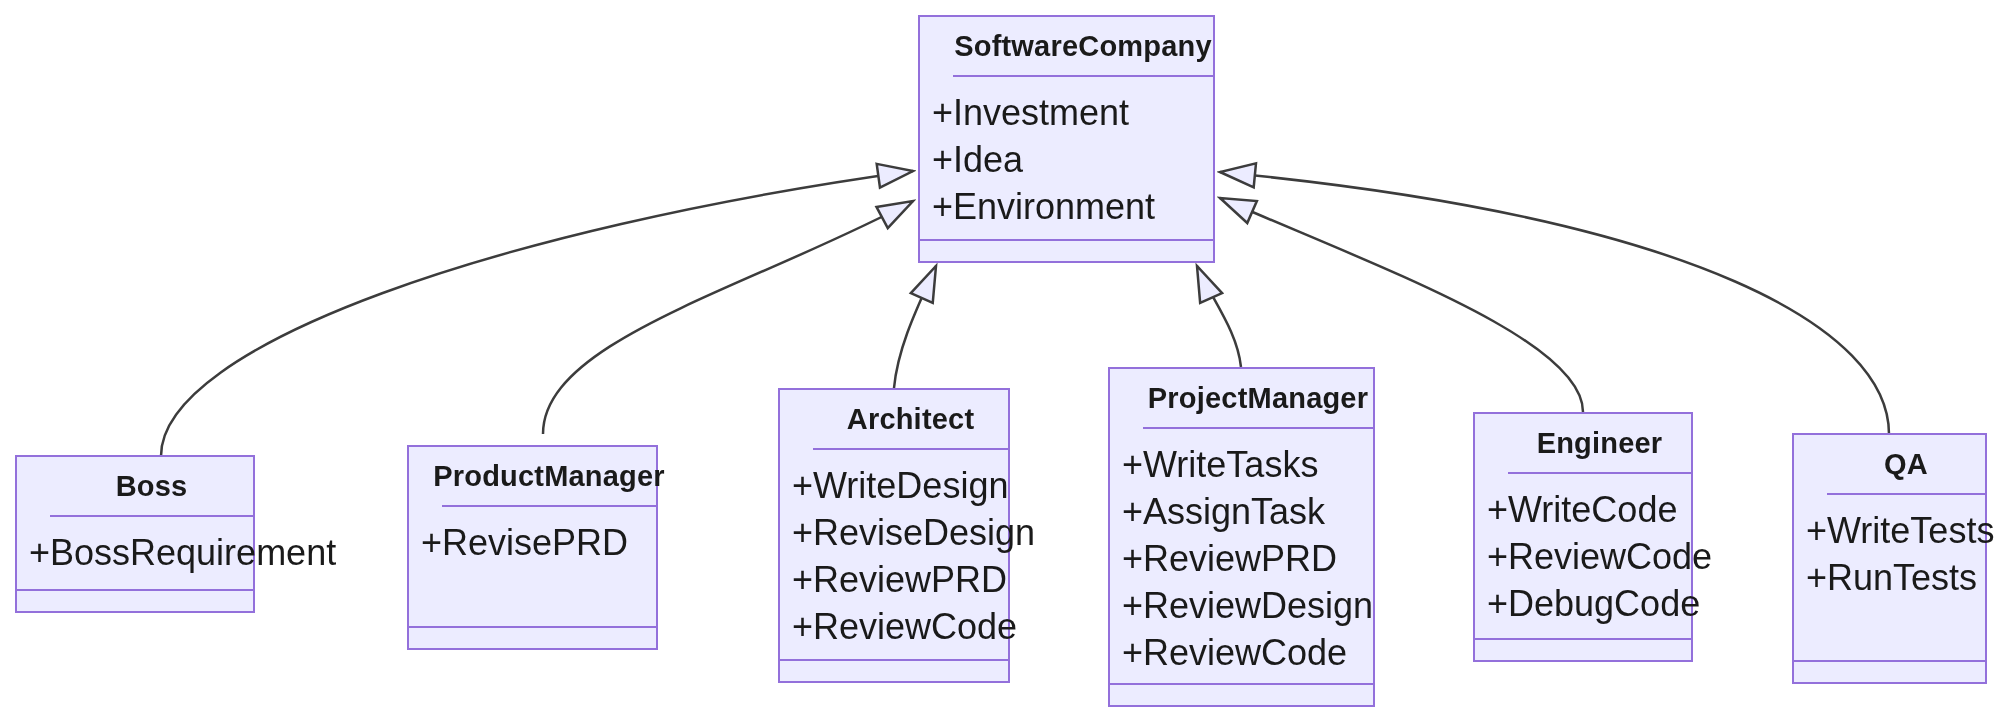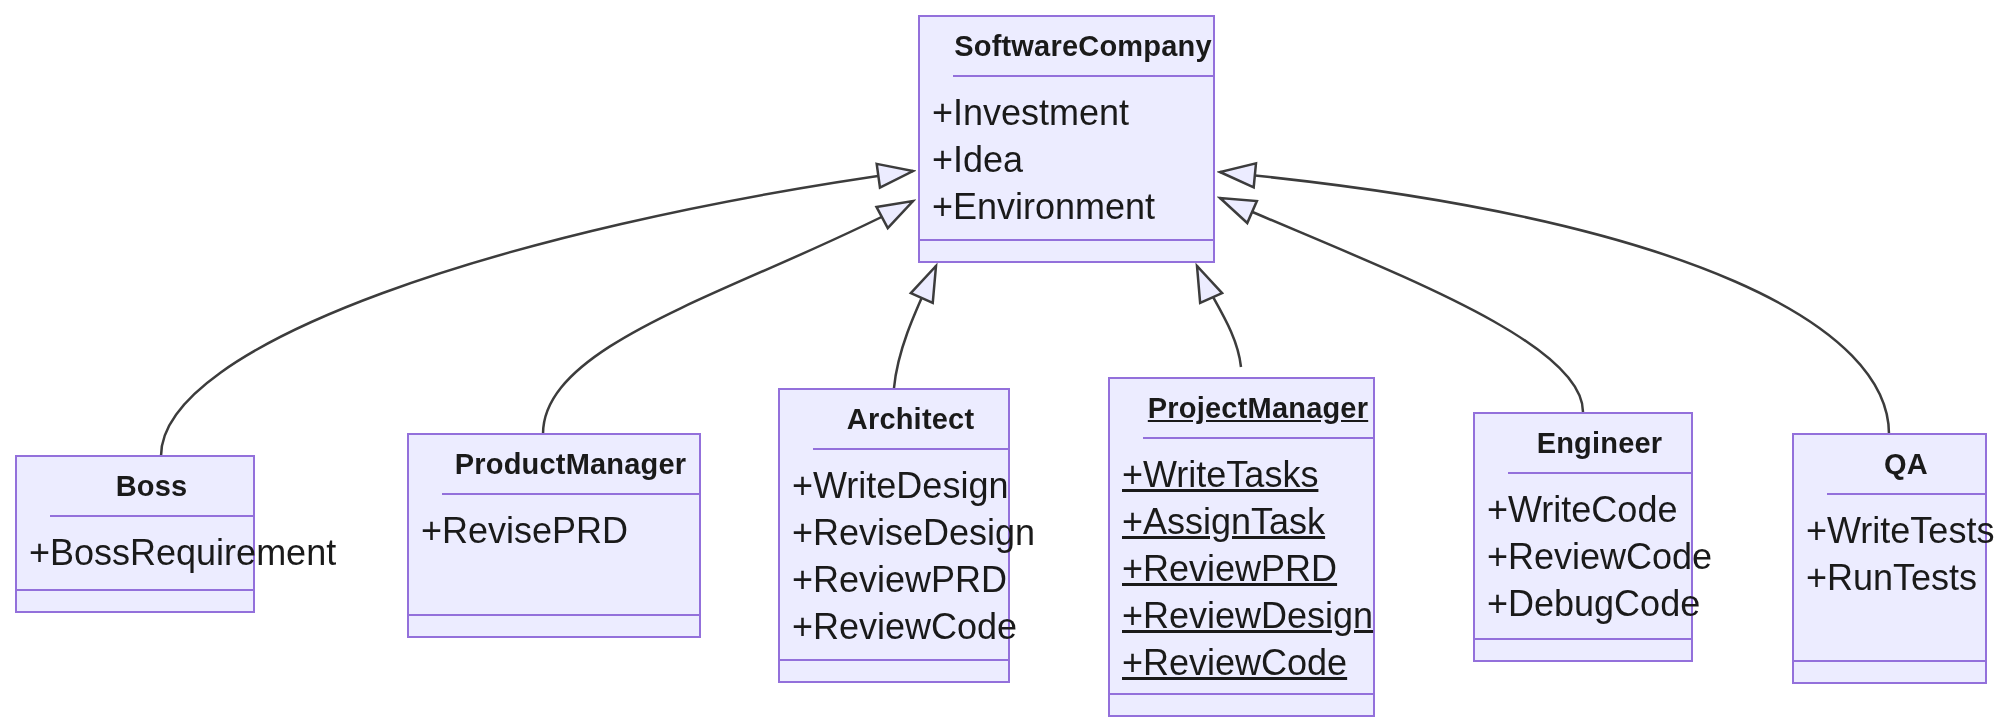--- a/index.html
+++ b/index.html
@@ -57,23 +57,23 @@
     line-height: 47px;
     white-space: nowrap;
   }
   .cls-footer {
     flex: 0 0 20px;
     border-top: 2px solid var(--border, #9370DB);
   }
   
   #c-sc   { left: 918px;  top: 15px;  width: 297px; height: 248px; }
   #c-boss { left: 15px;   top: 455px; width: 240px; height: 158px; }
-  #c-pm   { left: 407px;  top: 433px; width: 294px; height: 205px; }
+  #c-pm   { left: 407px;  top: 445px; width: 251px; height: 205px; }
   #c-arch { left: 778px;  top: 388px; width: 232px; height: 295px; }
-  #c-pjm  { left: 1108px; top: 377px; width: 267px; height: 340px; text-decoration: underline; }
+  #c-pjm  { left: 1108px; top: 367px; width: 267px; height: 340px; }
   #c-eng  { left: 1473px; top: 412px; width: 220px; height: 250px; }
   #c-qa   { left: 1792px; top: 433px; width: 195px; height: 251px; }
 </style>
 </head>
 <body>
 
 <div class="stage">
 
   <svg class="edges" viewBox="0 0 2003 722" xmlns="http://www.w3.org/2000/svg">
     <defs>

